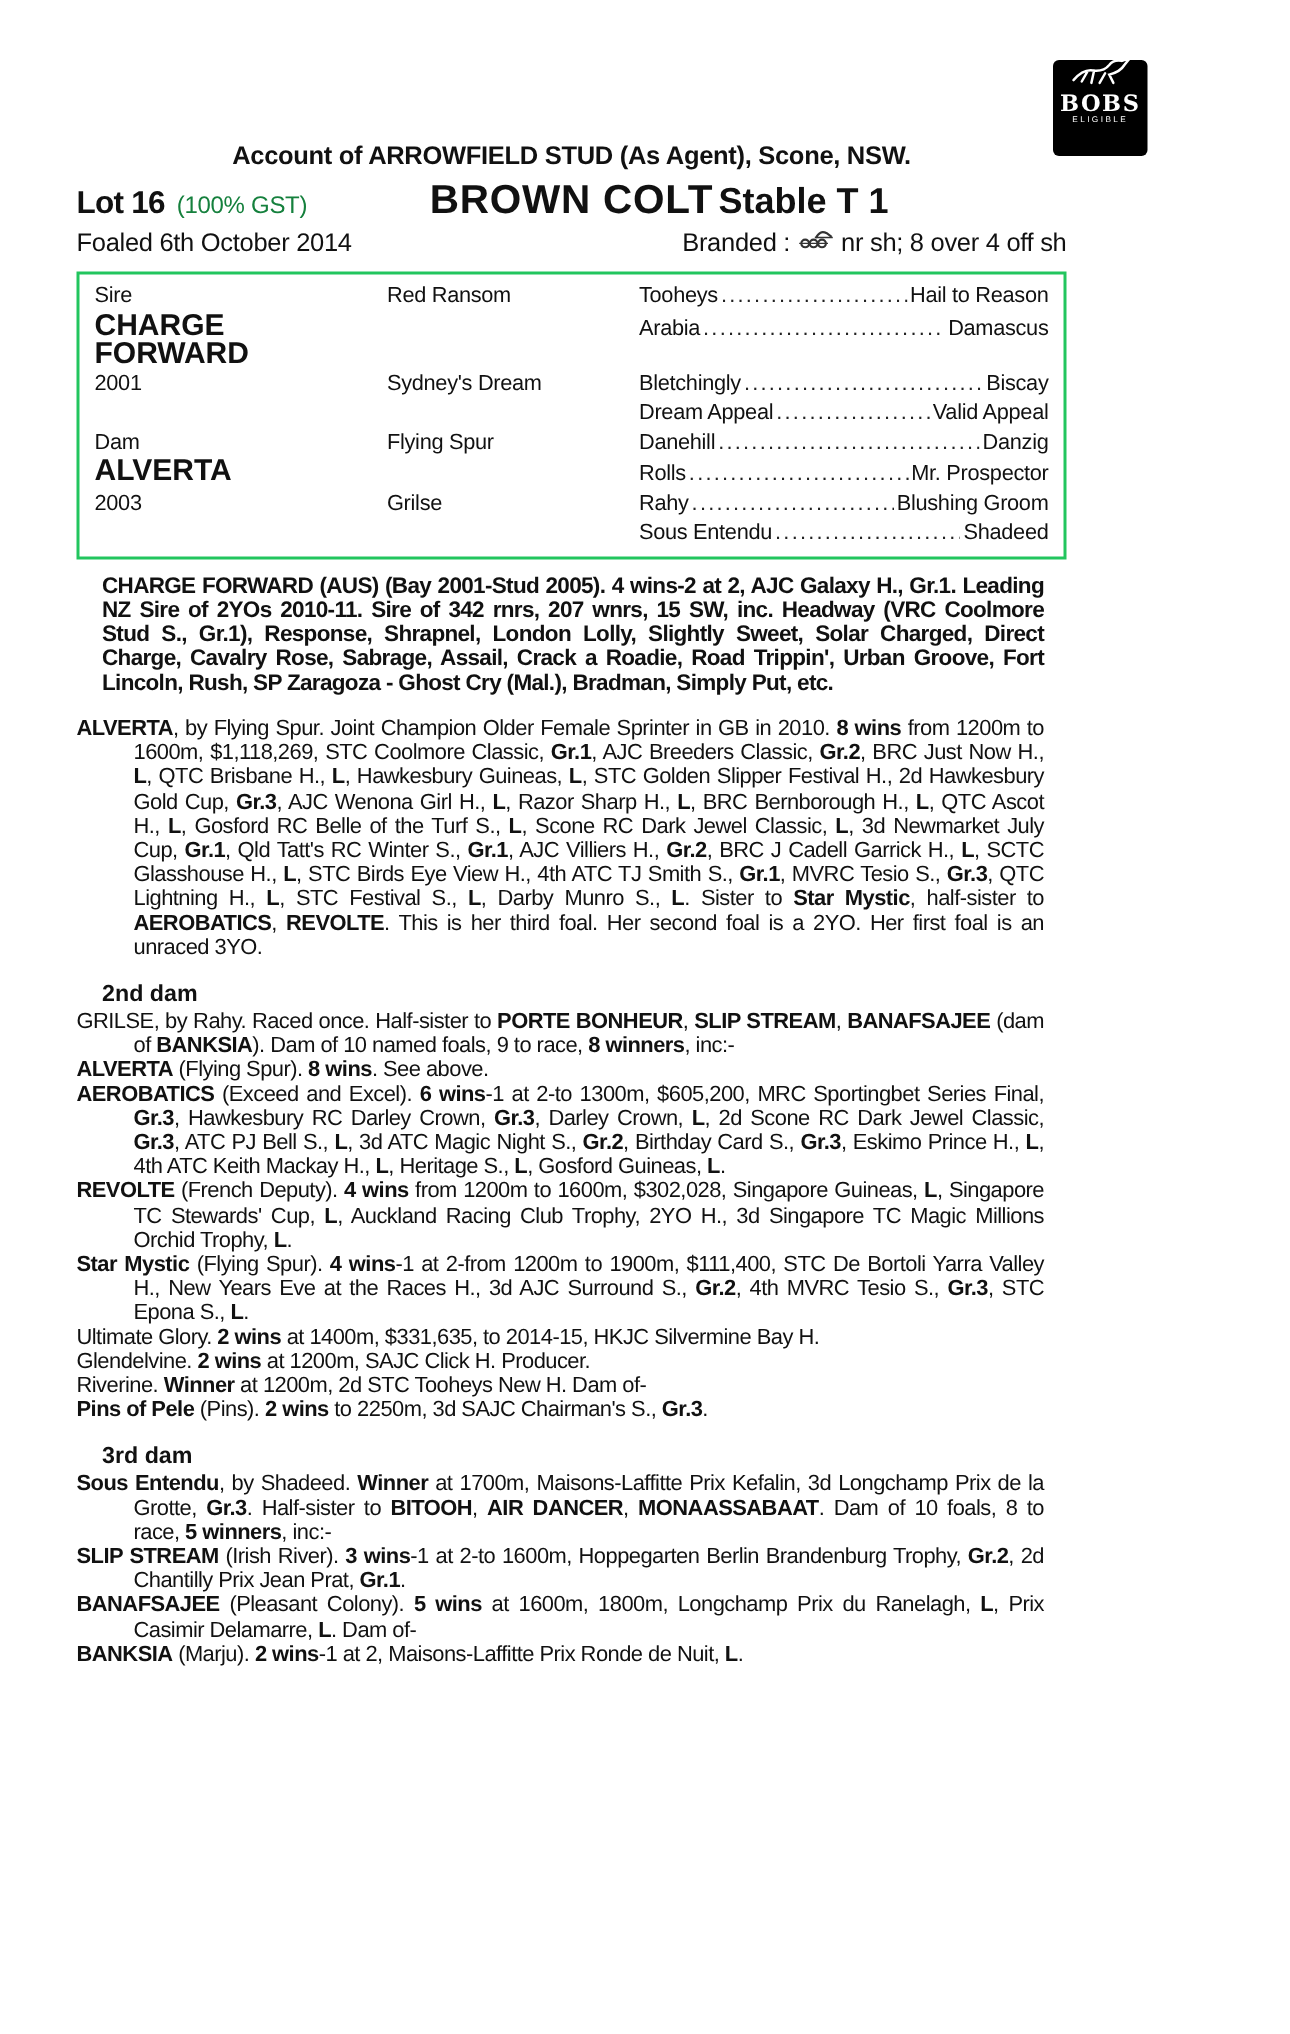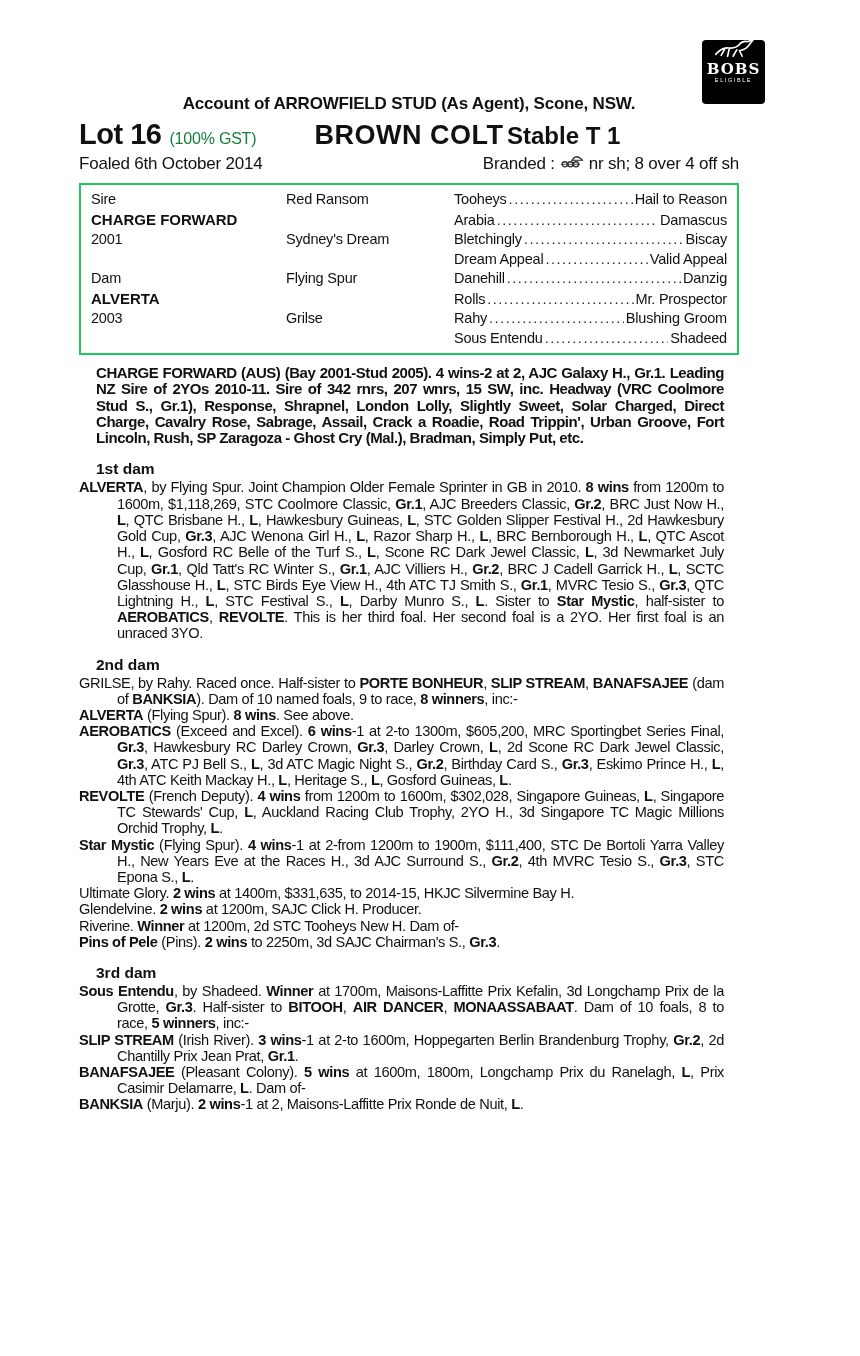--- a/index.html
+++ b/index.html
@@ -2,47 +2,47 @@
 <html><head>
 <meta charset="utf-8">
 <style>
   html,body{margin:0;padding:0;background:#e8e8e8;}
   .page{
     position:relative;width:860px;height:1356px;margin:0 auto;
     background:#ffffff;overflow:hidden;color:#111;
     font-family:"Liberation Sans",sans-serif;
   }
   b{font-weight:bold;}
-  .content{margin-left:79px;width:660px;}
+  .content{margin-left:51px;width:660px;}
 
   
   .logo{
     position:absolute;top:40px;left:702px;width:63px;height:64px;
     background:#000;border-radius:4px;display:flex;flex-direction:column;
     align-items:center;justify-content:flex-end;padding-bottom:20px;box-sizing:border-box;
   }
   .logo-horse{margin-bottom:-1px;}
   .logo-title{color:#fff;font-family:"DejaVu Serif",serif;font-weight:bold;font-size:15px;line-height:15px;letter-spacing:1px;}
   .logo-sub{color:#fff;font-size:5.5px;letter-spacing:1.6px;line-height:7px;}
 
   .account{padding-top:94px;text-align:center;font-weight:bold;font-size:17px;letter-spacing:-0.2px;}
   .lot-row{display:flex;align-items:baseline;margin-top:4px;}
   .lot-left{display:flex;align-items:baseline;gap:8px;width:232px;flex-shrink:0;}
-  .lot-num{font-size:29px;font-weight:bold;letter-spacing:-0.5px;text-align:right;}
+  .lot-num{font-size:21px;font-weight:bold;letter-spacing:-0.5px;text-align:right;}
   .gst{font-size:16px;color:#15803d;letter-spacing:-0.2px;}
   .horse-title{flex:1;text-align:center;font-size:27px;font-weight:bold;letter-spacing:0.5px;}
   .stable{width:232px;flex-shrink:0;font-size:24px;font-weight:bold;}
   .foaled-row{display:flex;justify-content:space-between;align-items:flex-end;font-size:17px;margin-top:3px;letter-spacing:-0.2px;}
   .branded{display:flex;align-items:center;gap:5px;}
 
   
   .ped-table{border:2px solid #22c55e;margin-top:9px;padding:5px 10px;font-size:14.5px;letter-spacing:-0.2px;box-sizing:border-box;}
   .ped-row{display:flex;line-height:19.5px;align-items:baseline;}
   .ped-c1{width:195px;flex-shrink:0;}
-  .ped-c1.bold{font-weight:bold;font-size:15px;letter-spacing:0;}
+  .ped-c1.bold{font-weight:bold;font-size:20px;letter-spacing:0;}
   .ped-c2{width:168px;flex-shrink:0;}
   .ped-c3{flex:1;display:flex;align-items:baseline;min-width:0;}
   .gp-left{white-space:nowrap;}
   .leader{flex:1;overflow:hidden;white-space:nowrap;letter-spacing:1.5px;margin:0 2px;color:#222;}
   .gp-right{white-space:nowrap;}
 
   
   .summary{margin:10px 15px 0 17px;font-weight:bold;font-size:15px;line-height:16.3px;text-align:justify;letter-spacing:-0.45px;}
 
   
@@ -173,21 +173,20 @@
               <span class="gp-right">Shadeed</span>
             </div>
           </div>
         </div>
     </div>
 
     <p class="summary"><b>CHARGE FORWARD (AUS) (Bay 2001-Stud 2005). 4 wins-2 at 2, AJC Galaxy H., Gr.1. Leading NZ Sire of 2YOs 2010-11. Sire of 342 rnrs, 207 wnrs, 15 SW, inc. Headway (VRC Coolmore Stud S., Gr.1), Response, Shrapnel, London Lolly, Slightly Sweet, Solar Charged, Direct Charge, Cavalry Rose, Sabrage, Assail, Crack a Roadie, Road Trippin', Urban Groove, Fort Lincoln, Rush, SP Zaragoza - Ghost Cry (Mal.), Bradman, Simply Put, etc.</b></p>
 
     <div>
         <section class="sec">
-          <div class="sec-heading">1st dam</div>
           <p class="p-dam"><b>ALVERTA</b><span>, by Flying Spur. Joint Champion Older Female Sprinter in GB in 2010. </span><b>8 wins</b><span> from 1200m to 1600m, $1,118,269, STC Coolmore Classic, </span><b>Gr.1</b><span>, AJC Breeders Classic, </span><b>Gr.2</b><span>, BRC Just Now H., </span><b>L</b><span>, QTC Brisbane H., </span><b>L</b><span>, Hawkesbury Guineas, </span><b>L</b><span>, STC Golden Slipper Festival H., 2d Hawkesbury Gold Cup, </span><b>Gr.3</b><span>, AJC Wenona Girl H., </span><b>L</b><span>, Razor Sharp H., </span><b>L</b><span>, BRC Bernborough H., </span><b>L</b><span>, QTC Ascot H., </span><b>L</b><span>, Gosford RC Belle of the Turf S., </span><b>L</b><span>, Scone RC Dark Jewel Classic, </span><b>L</b><span>, 3d Newmarket July Cup, </span><b>Gr.1</b><span>, Qld Tatt's RC Winter S., </span><b>Gr.1</b><span>, AJC Villiers H., </span><b>Gr.2</b><span>, BRC J Cadell Garrick H., </span><b>L</b><span>, SCTC Glasshouse H., </span><b>L</b><span>, STC Birds Eye View H., 4th ATC TJ Smith S., </span><b>Gr.1</b><span>, MVRC Tesio S., </span><b>Gr.3</b><span>, QTC Lightning H., </span><b>L</b><span>, STC Festival S., </span><b>L</b><span>, Darby Munro S., </span><b>L</b><span>. Sister to </span><b>Star Mystic</b><span>, half-sister to </span><b>AEROBATICS</b><span>, </span><b>REVOLTE</b><span>. This is her third foal. Her second foal is a 2YO. Her first foal is an unraced 3YO.</span></p>
         </section>
         <section class="sec">
           <div class="sec-heading">2nd dam</div>
           <p class="p-dam"><span>GRILSE, by Rahy. Raced once. Half-sister to </span><b>PORTE BONHEUR</b><span>, </span><b>SLIP STREAM</b><span>, </span><b>BANAFSAJEE</b><span> (dam of </span><b>BANKSIA</b><span>). Dam of 10 named foals, 9 to race, </span><b>8 winners</b><span>, inc:-</span></p>
           <p class="p-entry"><b>ALVERTA</b><span> (Flying Spur). </span><b>8 wins</b><span>. See above.</span></p>
           <p class="p-entry"><b>AEROBATICS</b><span> (Exceed and Excel). </span><b>6 wins</b><span>-1 at 2-to 1300m, $605,200, MRC Sportingbet Series Final, </span><b>Gr.3</b><span>, Hawkesbury RC Darley Crown, </span><b>Gr.3</b><span>, Darley Crown, </span><b>L</b><span>, 2d Scone RC Dark Jewel Classic, </span><b>Gr.3</b><span>, ATC PJ Bell S., </span><b>L</b><span>, 3d ATC Magic Night S., </span><b>Gr.2</b><span>, Birthday Card S., </span><b>Gr.3</b><span>, Eskimo Prince H., </span><b>L</b><span>, 4th ATC Keith Mackay H., </span><b>L</b><span>, Heritage S., </span><b>L</b><span>, Gosford Guineas, </span><b>L</b><span>.</span></p>
           <p class="p-entry"><b>REVOLTE</b><span> (French Deputy). </span><b>4 wins</b><span> from 1200m to 1600m, $302,028, Singapore Guineas, </span><b>L</b><span>, Singapore TC Stewards' Cup, </span><b>L</b><span>, Auckland Racing Club Trophy, 2YO H., 3d Singapore TC Magic Millions Orchid Trophy, </span><b>L</b><span>.</span></p>
           <p class="p-entry"><b>Star Mystic</b><span> (Flying Spur). </span><b>4 wins</b><span>-1 at 2-from 1200m to 1900m, $111,400, STC De Bortoli Yarra Valley H., New Years Eve at the Races H., 3d AJC Surround S., </span><b>Gr.2</b><span>, 4th MVRC Tesio S., </span><b>Gr.3</b><span>, STC Epona S., </span><b>L</b><span>.</span></p>
           <p class="p-entry"><span>Ultimate Glory. </span><b>2 wins</b><span> at 1400m, $331,635, to 2014-15, HKJC Silvermine Bay H.</span></p>

